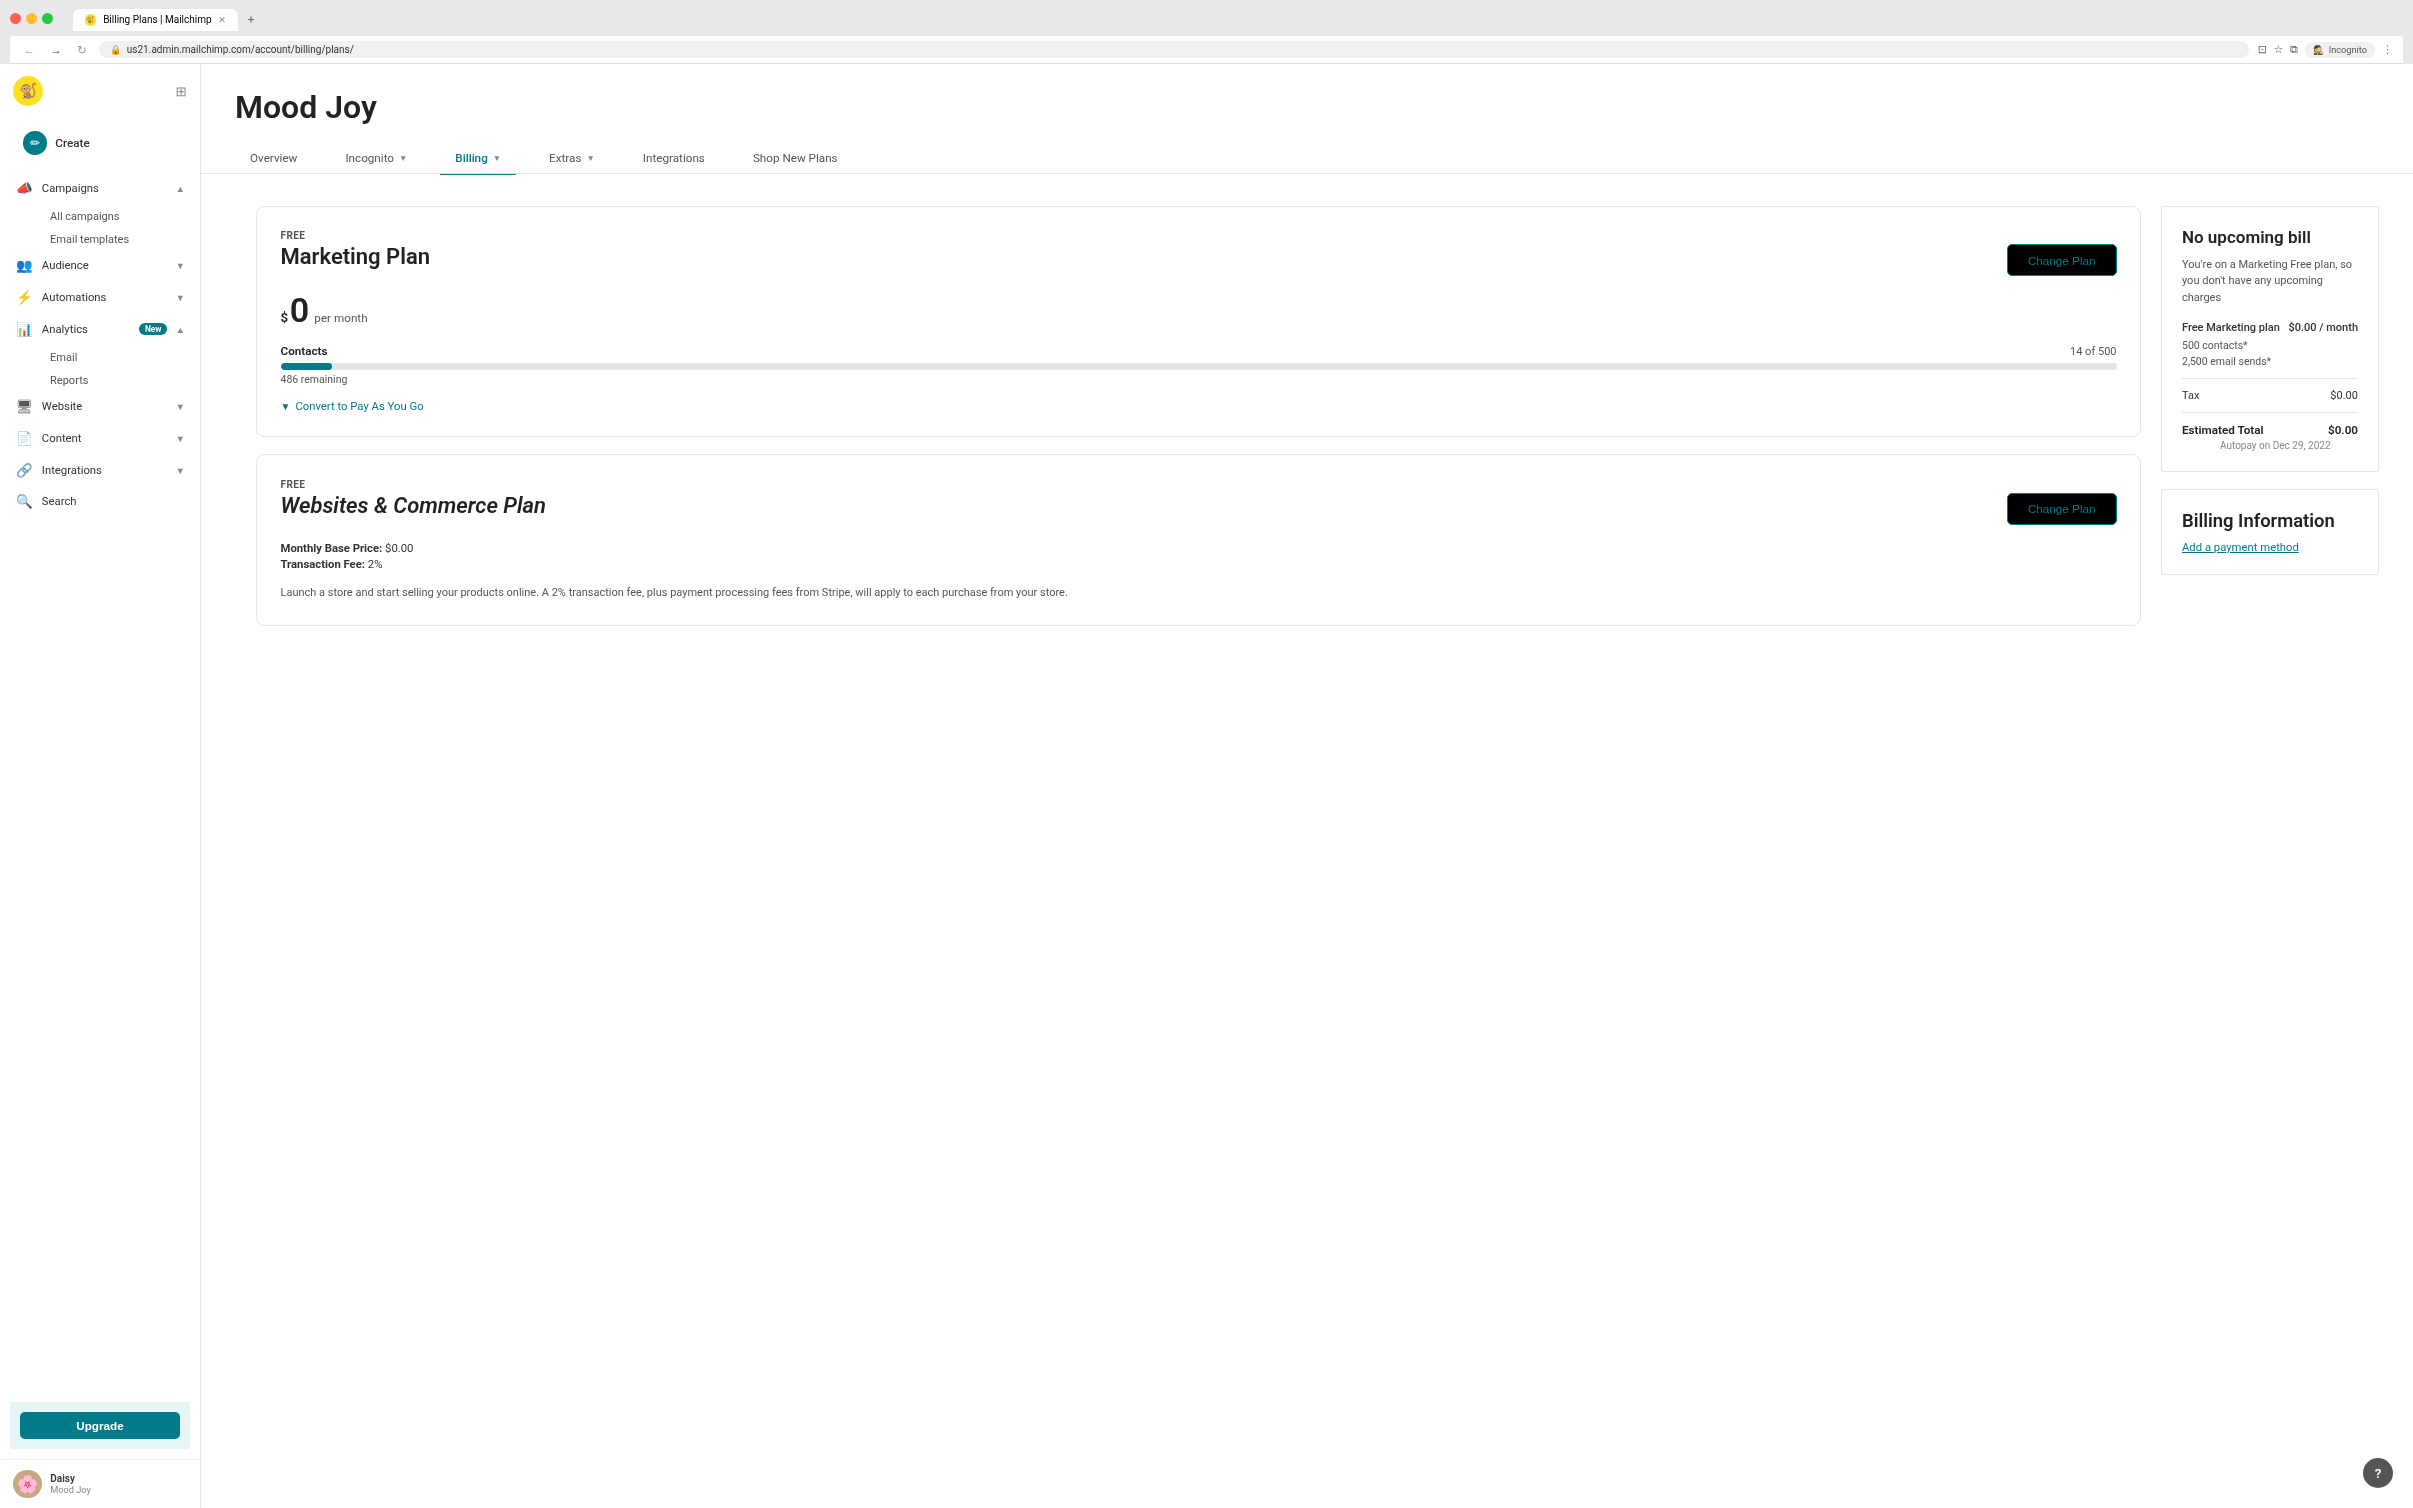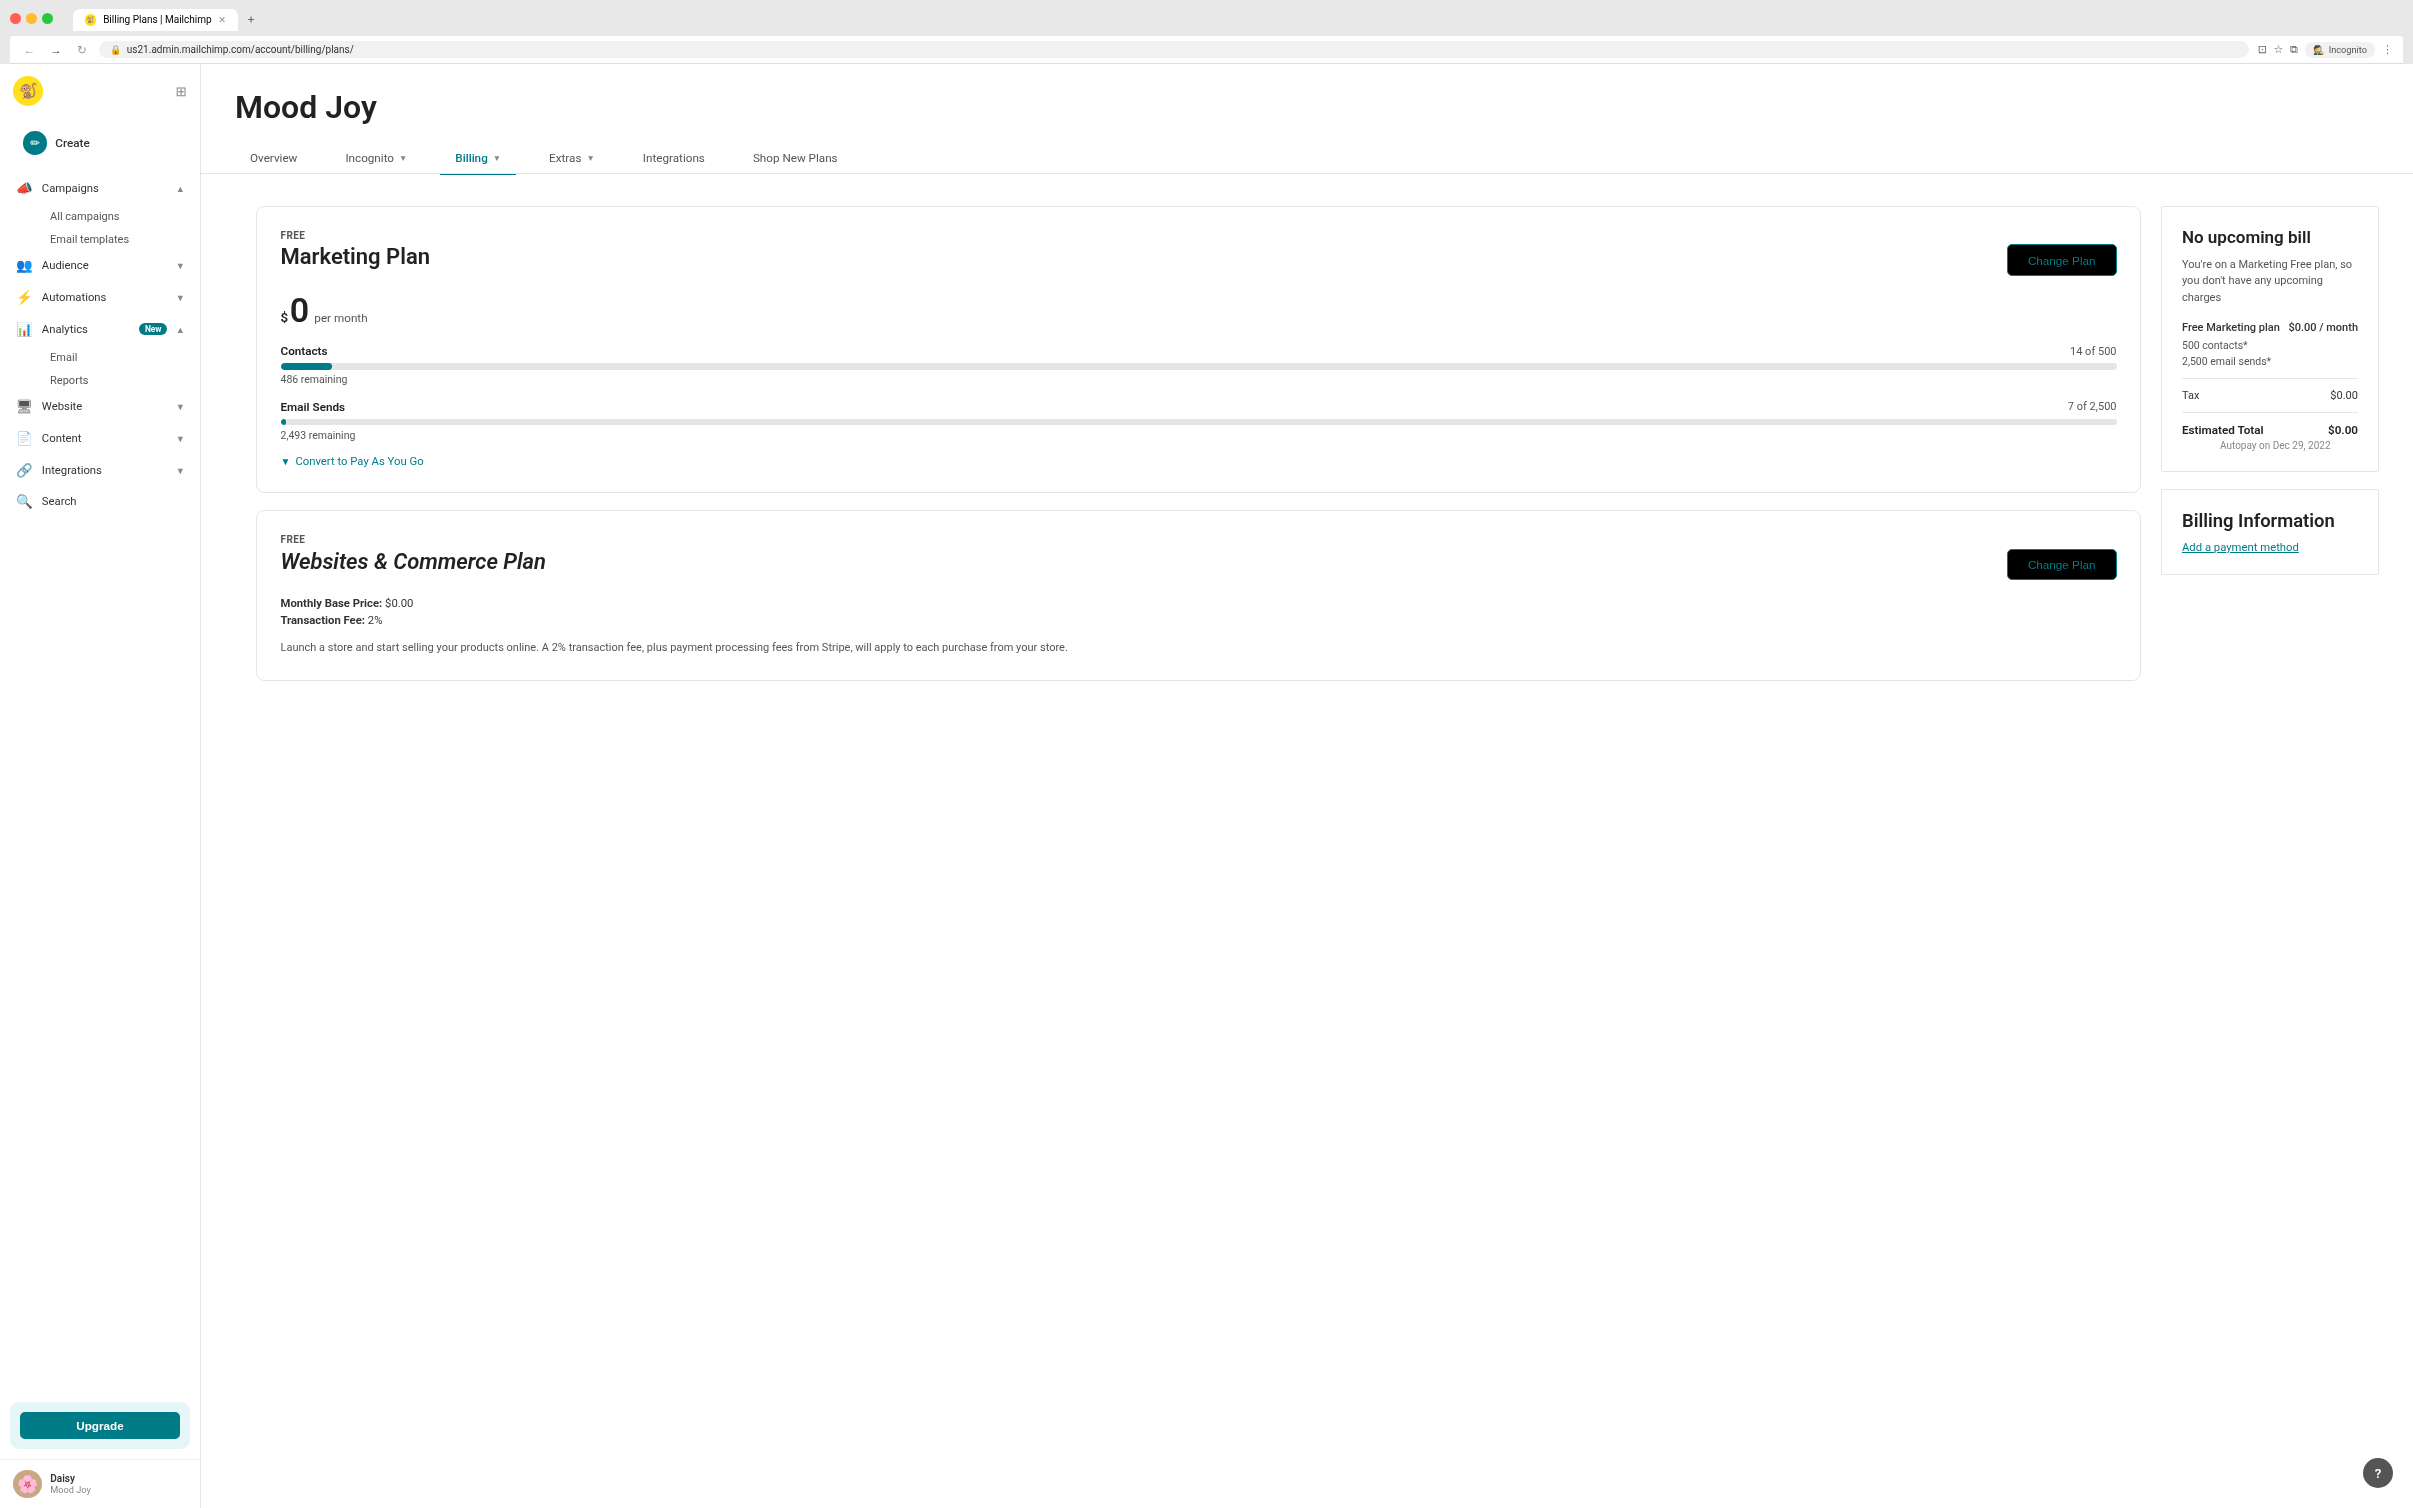--- a/index.html
+++ b/index.html
@@ -43,21 +43,21 @@
     .sidebar-nav { flex: 1; padding: 0 6.7px; }
     .nav-item { display: flex; align-items: center; gap: 8.4px; padding: 7.5px 8.4px; border-radius: 5px; cursor: pointer; font-size: 11.3px; color: #333; margin-bottom: 1.7px; position: relative; }
     .nav-item-icon { width: 18.4px; text-align: center; color: #555; font-size: 13.4px; }
     .nav-item-label { flex: 1; }
     .nav-item-badge { background: #007c89; color: #fff; border-radius: 8.4px; padding: 0.8px 5.9px; font-size: 8.4px; font-weight: 600; }
     .nav-chevron { color: #888; font-size: 9.2px; margin-left: auto; }
 
     .sub-nav { padding-left: 35px; }
     .sub-nav-item { padding: 5px 8.4px; font-size: 11px; color: #555; cursor: pointer; border-radius: 3.4px; }
 
-    .sidebar-upgrade { margin: 10px; background: #e6f5f6; border-radius: 9px; padding: 10px; text-align: center; cursor: pointer; }
+    .sidebar-upgrade { margin: 10px; background: #e6f5f6; border-radius: 2px; padding: 10px; text-align: center; cursor: pointer; }
     .upgrade-btn { background: #007c89; color: #fff; border: none; border-radius: 5px; padding: 6.7px 27px; font-size: 11.7px; font-weight: 600; cursor: pointer; width: 100%; }
 
     .sidebar-user { padding: 10px 13.4px; display: flex; align-items: center; gap: 8.4px; border-top: 0.8px solid #eee; }
     .user-avatar { width: 28.5px; height: 28.5px; border-radius: 50%; background: #c8a882; display: flex; align-items: center; justify-content: center; overflow: hidden; }
     .user-info { font-size: 10px; }
     .user-name { font-weight: 600; color: #333; }
     .user-account { color: #888; font-size: 9.2px; }
 
     
     .main-content { flex: 1; overflow-y: auto; background: #fff; }
@@ -303,30 +303,20 @@
             <div class="usage-header">
               <span class="usage-label">Contacts</span>
               <span class="usage-count">14 of 500</span>
             </div>
             <div class="progress-bar-bg">
               <div class="progress-bar-fill" style="width: 2.8%"></div>
             </div>
             <div class="usage-remaining">486 remaining</div>
           </div>
 
-          <div class="usage-section">
-            <div class="usage-header">
-              <span class="usage-label">Email Sends</span>
-              <span class="usage-count">7 of 2,500</span>
-            </div>
-            <div class="progress-bar-bg">
-              <div class="progress-bar-fill" style="width: 0.28%"></div>
-            </div>
-            <div class="usage-remaining">2,493 remaining</div>
-          </div>
 
           <div class="convert-link">
             <span class="convert-chevron">▼</span>
             <span>Convert to Pay As You Go</span>
           </div>
         </div>
 
         <div class="plan-card">
           <div class="plan-tier">FREE</div>
           <div class="plan-header">

